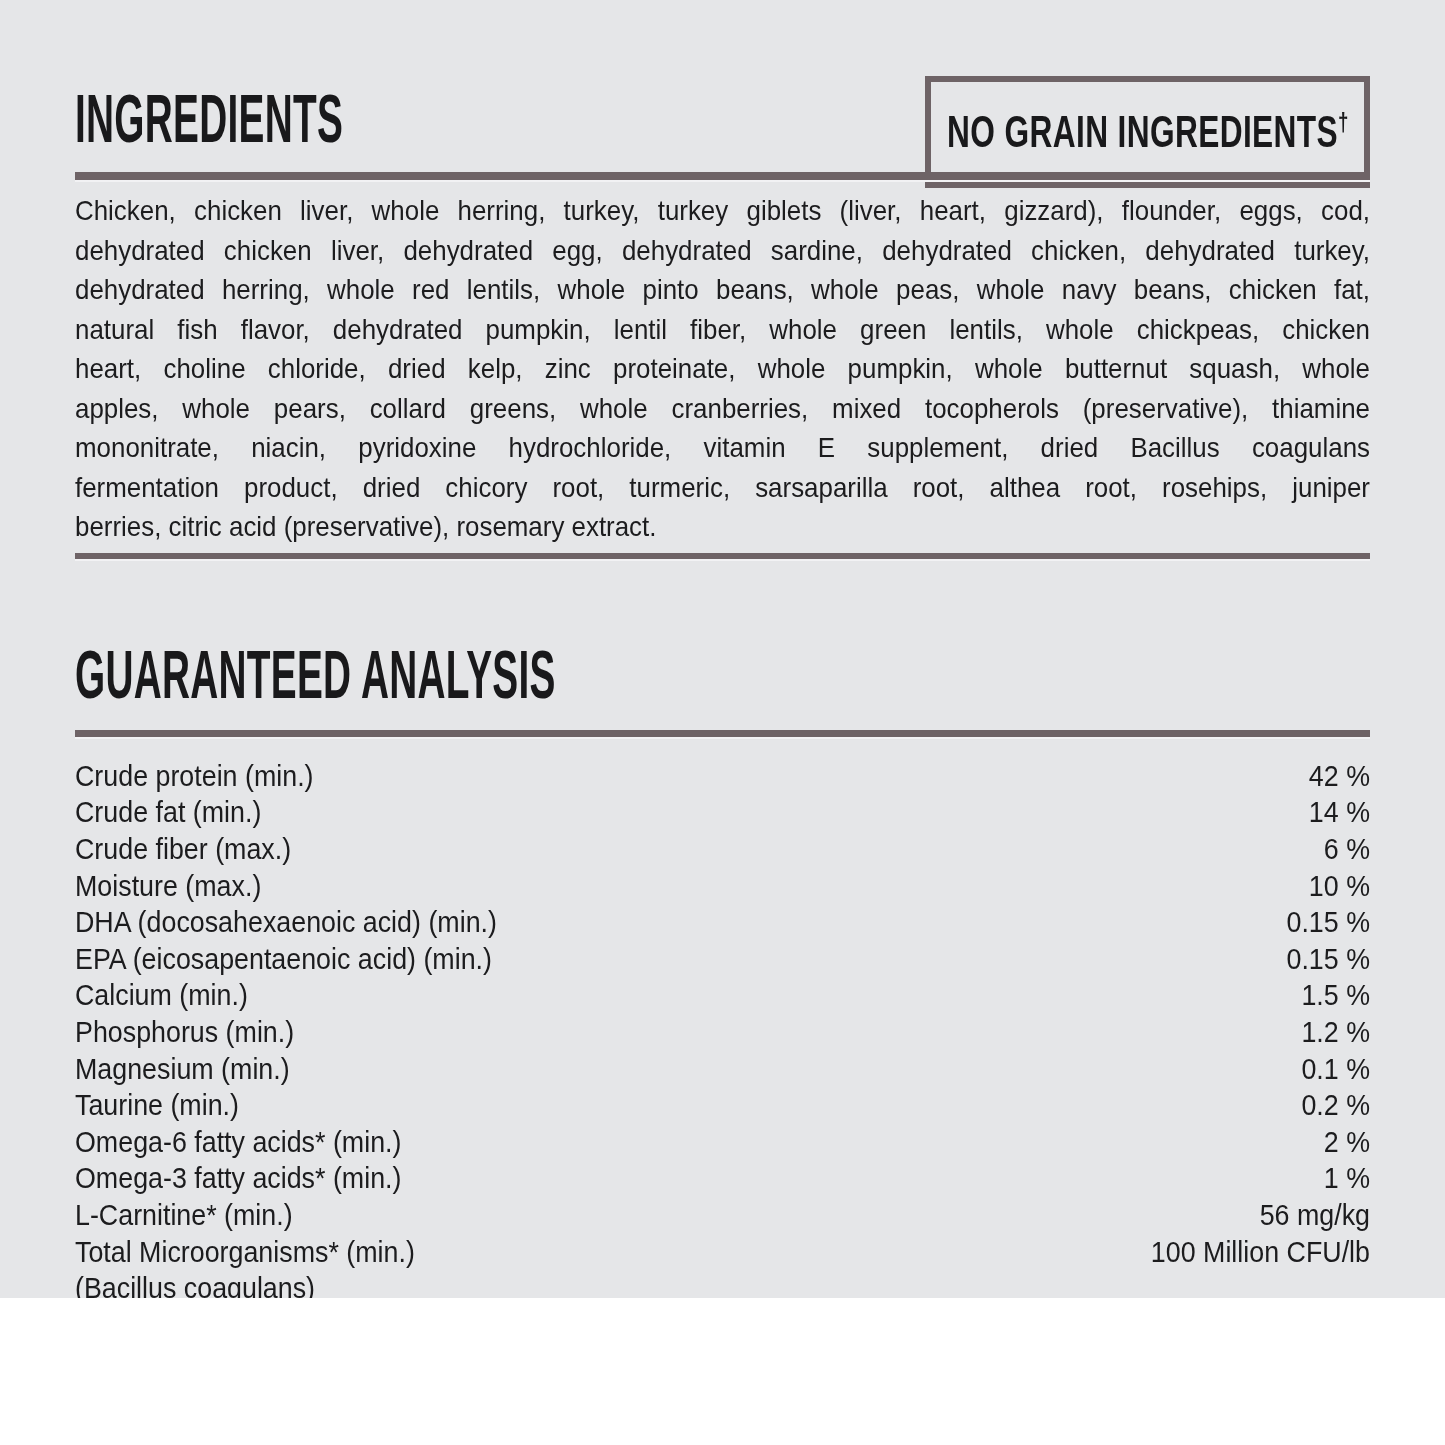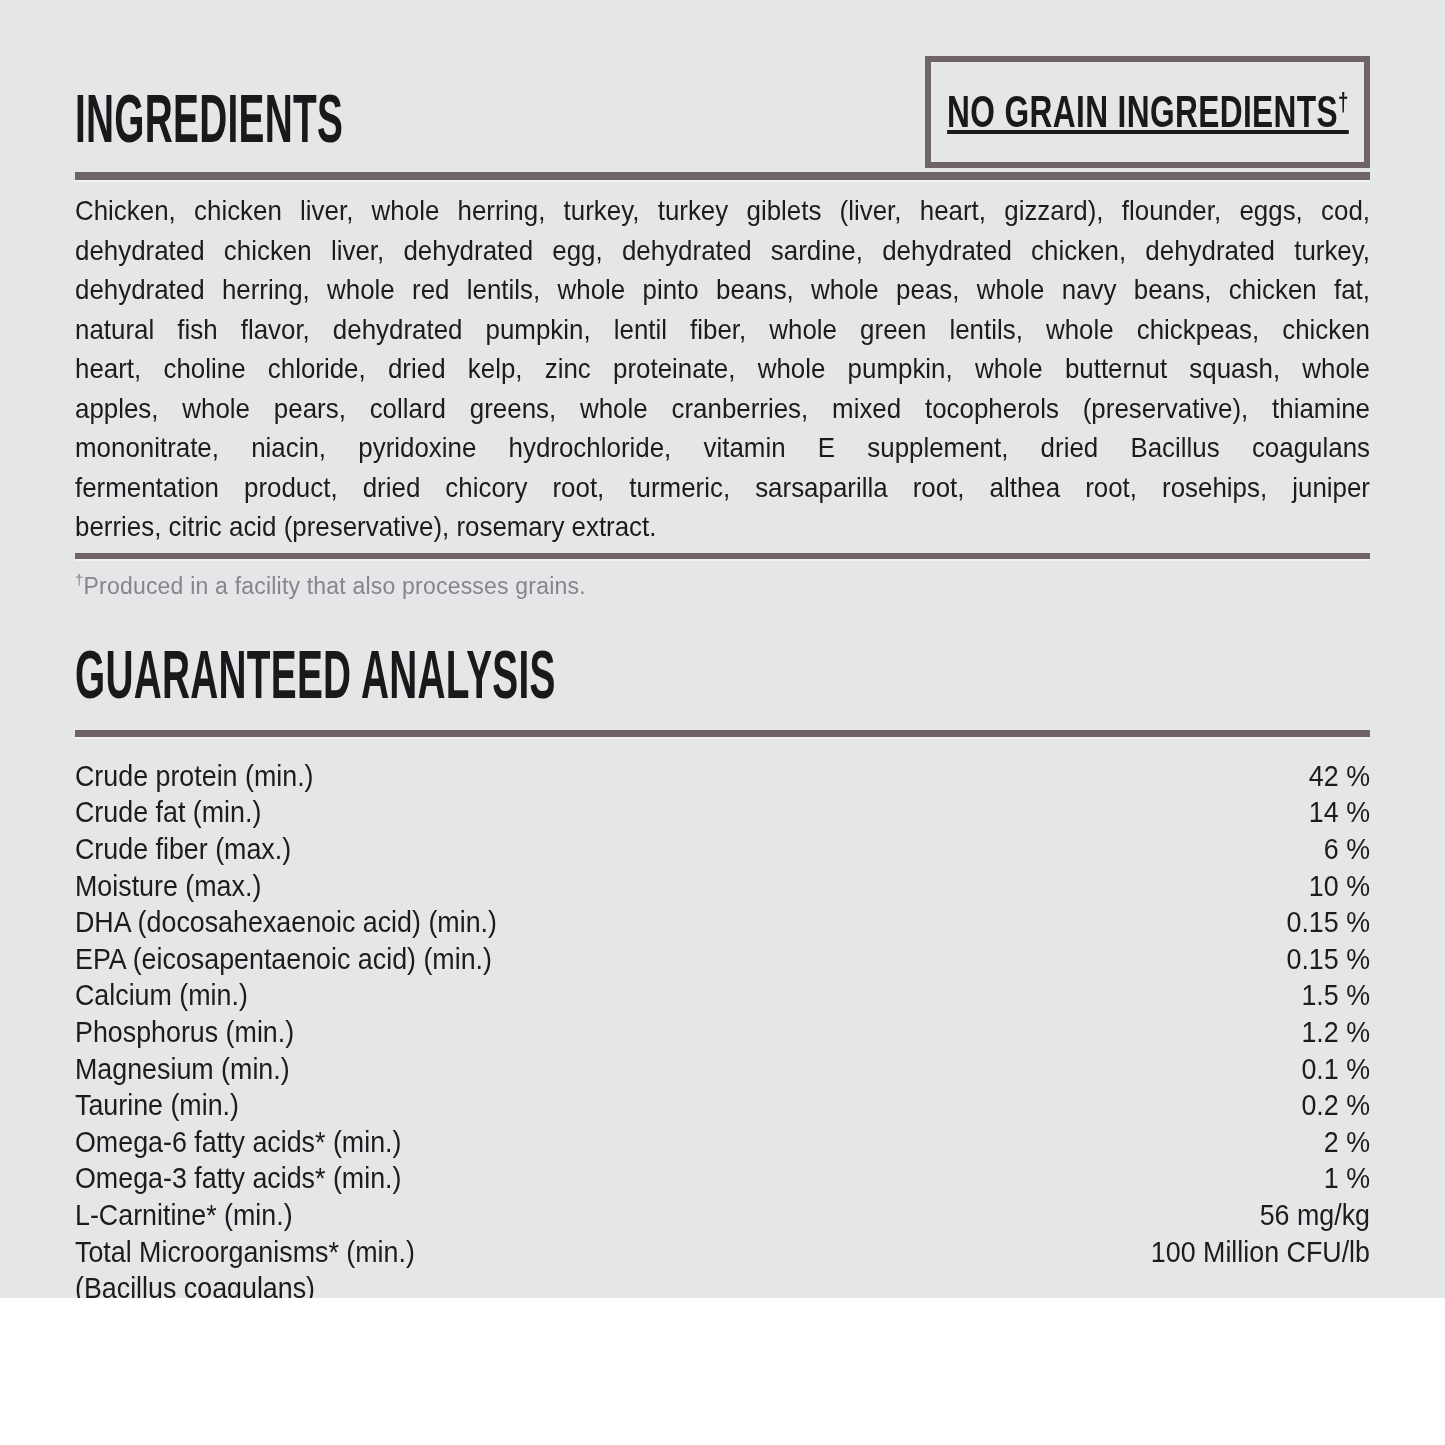--- a/index.html
+++ b/index.html
@@ -10,23 +10,23 @@
   }
   .sec-title{
     position:absolute;left:75px;margin:0;
     font-size:68px;line-height:68px;font-weight:bold;color:#19191b;
     transform:scaleX(0.57);transform-origin:top left;white-space:nowrap;
     letter-spacing:0.5px;
   }
   #ing-title{top:84px;}
   #ga-title{top:640px;}
   .badge-box{
-    position:absolute;left:925px;top:56px;width:445px;height:112px;
+    position:absolute;left:925px;top:76px;width:445px;height:112px;
     border:6px solid #6e6366;box-sizing:border-box;
-    display:flex;align-items:center;justify-content:center;text-decoration:underline;
+    display:flex;align-items:center;justify-content:center;
   }
   .badge-text{
     font-size:44px;font-weight:bold;color:#19191b;white-space:nowrap;
     transform:scaleX(0.72);letter-spacing:0.5px;
   }
   .badge-text sup{font-size:26px;font-weight:bold;}
   .rule{
     position:absolute;left:75px;width:1295px;background:#6e6366;
     box-shadow:0 2px 0 #f2f2f4;
   }
@@ -77,21 +77,20 @@
     <div class="jline">natural fish flavor, dehydrated pumpkin, lentil fiber, whole green lentils, whole chickpeas, chicken</div>
     <div class="jline">heart, choline chloride, dried kelp, zinc proteinate, whole pumpkin, whole butternut squash, whole</div>
     <div class="jline">apples, whole pears, collard greens, whole cranberries, mixed tocopherols (preservative), thiamine</div>
     <div class="jline">mononitrate, niacin, pyridoxine hydrochloride, vitamin E supplement, dried Bacillus coagulans</div>
     <div class="jline">fermentation product, dried chicory root, turmeric, sarsaparilla root, althea root, rosehips, juniper</div>
     <div class="jline last">berries, citric acid (preservative), rosemary extract.</div>
   </div>
 
   <div class="rule" id="rule-ing-bottom"></div>
 
-  <div class="footnote"><sup>†</sup><span>Produced in a facility that also processes grains.</span></div>
 
   <h1 class="sec-title" id="ga-title">GUARANTEED ANALYSIS</h1>
 
   <div class="rule" id="rule-ga"></div>
 
   <div class="ga-table">
     <div class="ga-row">
       <span class="ga-label">Crude protein (min.)</span>
       <span class="ga-value">42 %</span>
     </div>

